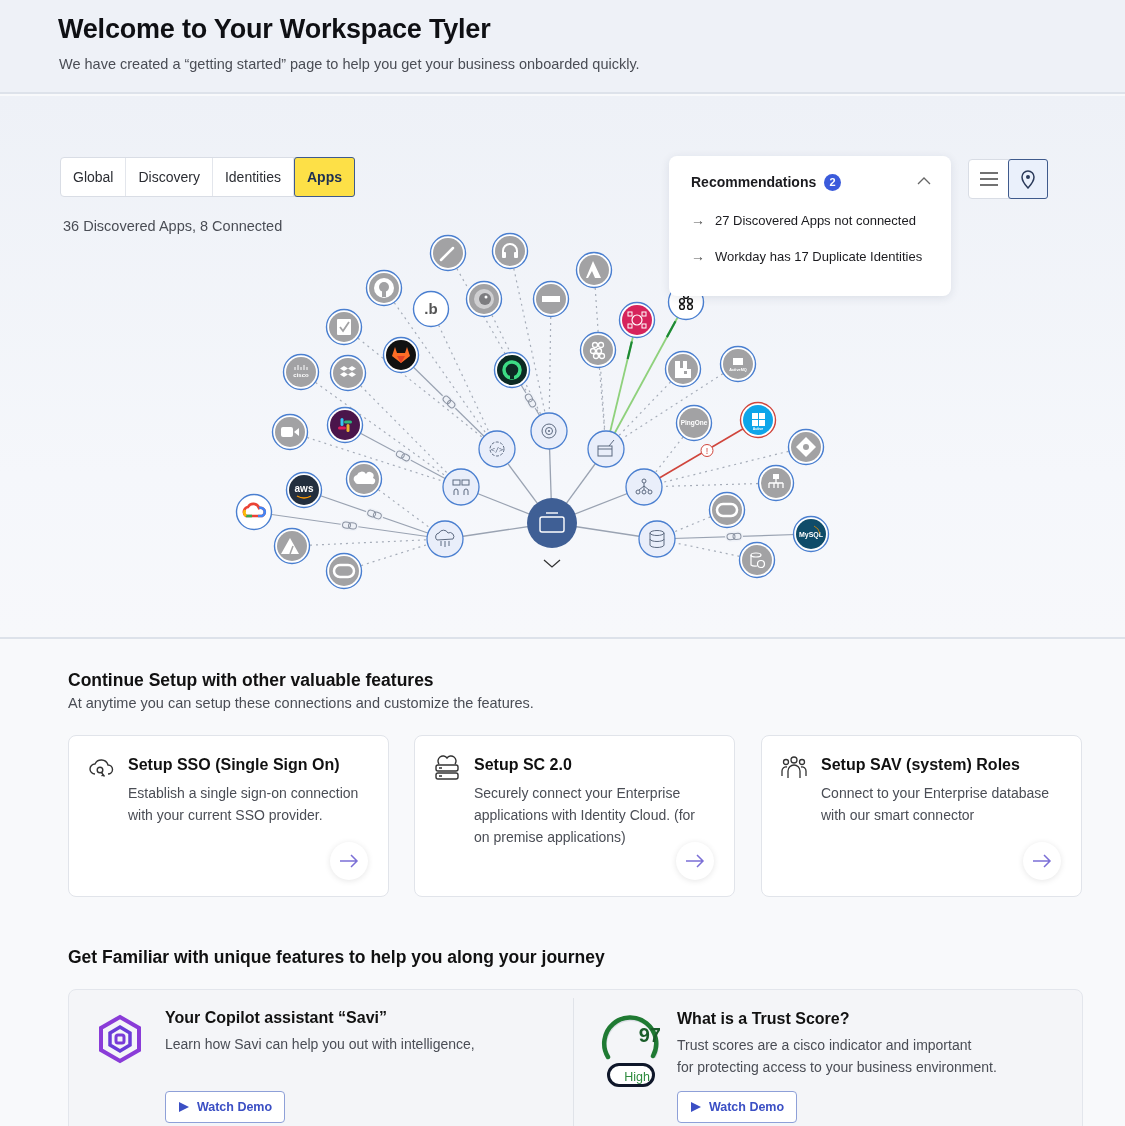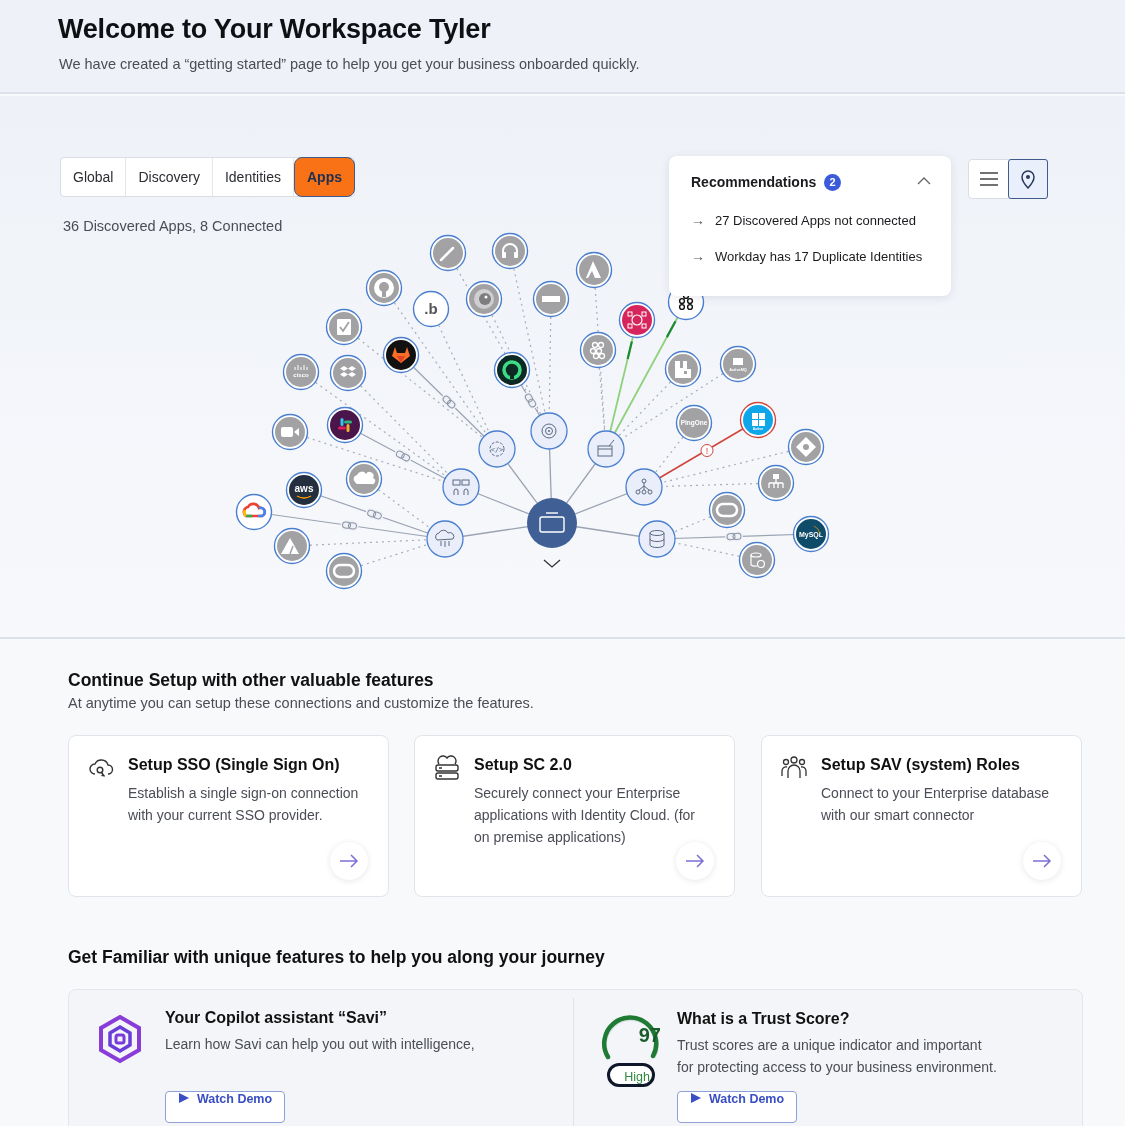--- a/index.html
+++ b/index.html
@@ -8,21 +8,21 @@
 
   .header { position: absolute; left: 0; top: 0; width: 1125px; height: 94px; background: #eef1f7; border-bottom: 2px solid #dde2ea; padding-left: 8px; }
   .header h1 { position: absolute; left: 58px; top: 14px; font-size: 27px; font-weight: 700; color: #0f1014; letter-spacing: -0.2px; }
   .header p { position: absolute; left: 59px; top: 56px; font-size: 14.5px; color: #4a4d55; }
 
   .hero { position: absolute; left: 0; top: 96px; width: 1125px; height: 543px; background: linear-gradient(#eef1f7, #f5f7fb 70%, #f7f8fb); border-bottom: 2px solid #dde2ea; }
 
   .tabs { position: absolute; left: 60px; top: 157px; height: 40px; display: flex; background: #fff; border: 1px solid #d9dde5; border-radius: 4px; }
   .tab { padding: 0 12px; height: 38px; line-height: 38px; font-size: 14px; color: #2b2d33; border-right: 1px solid #e3e6ec; cursor: pointer; }
   .tab:last-child { border-right: none; }
-  .tab.active { background: #f97316; border: 1px solid #3f5a8c; border-radius: 8px; font-weight: 700; color: #1e2f52; height: 40px; margin: -1px -1px -1px 0; line-height: 38px; }
+  .tab.active { background: #fde047; border: 1px solid #3f5a8c; border-radius: 3px; font-weight: 700; color: #1e2f52; height: 40px; margin: -1px -1px -1px 0; line-height: 38px; }
   .summary { position: absolute; left: 63px; top: 218px; font-size: 14.5px; color: #4a4d55; }
 
   .reco { position: absolute; left: 669px; top: 156px; width: 282px; height: 140px; background: #fff; border-radius: 8px; box-shadow: 0 2px 10px rgba(30,40,70,0.10); z-index: 5; }
   .reco-title { position: absolute; left: 22px; top: 18px; font-size: 14px; font-weight: 700; color: #1b1b1f; }
   .reco-badge { position: absolute; left: 155px; top: 18px; width: 17px; height: 17px; border-radius: 50%; background: #3b5bdb; color: #fff; font-size: 11px; font-weight: 700; text-align: center; line-height: 17px; }
   .reco-collapse { position: absolute; left: 246px; top: 16px; width: 18px; height: 18px; }
   .reco-item { position: absolute; left: 22px; font-size: 13px; color: #1b1b1f; display: flex; align-items: center; gap: 10px; cursor: pointer; }
   .reco-item .arr { color: #555; font-size: 14px; }
 
   .viewtoggle { position: absolute; left: 968px; top: 159px; width: 80px; height: 40px; display: flex; background: #fff; border: 1px solid #d9dde5; border-radius: 4px; }
@@ -37,21 +37,21 @@
   .card { position: absolute; top: 735px; width: 321px; height: 162px; background: #fff; border: 1px solid #e1e4ea; border-radius: 8px; }
   .card .c-icon { position: absolute; left: 18px; top: 18px; width: 28px; height: 28px; }
   .card .c-title { position: absolute; left: 59px; top: 20px; font-size: 16px; font-weight: 700; color: #111; }
   .card .c-desc { position: absolute; left: 59px; top: 46px; width: 240px; font-size: 14px; line-height: 22px; color: #4a4d55; }
   .card .c-go { position: absolute; right: 20px; bottom: 16px; width: 38px; height: 38px; border-radius: 50%; background: #fff; box-shadow: 0 1px 6px rgba(0,0,0,0.10); display: flex; align-items: center; justify-content: center; cursor: pointer; }
 
   .feat { position: absolute; left: 68px; top: 989px; width: 1015px; height: 150px; background: #f4f5f8; border: 1px solid #e3e6ec; border-radius: 8px; }
   .feat-div { position: absolute; left: 504px; top: 8px; width: 1px; height: 140px; background: #e0e3e9; }
   .f-title { position: absolute; font-size: 16px; font-weight: 700; color: #111; }
   .f-desc { position: absolute; font-size: 14px; line-height: 22px; color: #4a4d55; }
-  .demo-btn { position: absolute; width: 120px; height: 32px; background: #fff; border: 1px solid #8ea0d8; border-radius: 4px; color: #3b4fc4; font-size: 12.5px; font-weight: 700; display: flex; justify-content: center; gap: 7px; cursor: pointer; }
+  .demo-btn { position: absolute; width: 120px; height: 32px; background: #fff; border: 1px solid #8ea0d8; border-radius: 4px; color: #3b4fc4; font-size: 12.5px; font-weight: 700; display: flex; align-items: center; justify-content: center; gap: 7px; cursor: pointer; }
   .high-pill { position: absolute; left: 538px; top: 73px; width: 48px; height: 24px; border: 3px solid #0f172a; border-radius: 12px; color: #2e8b3e; font-size: 12.5px; text-align: center; line-height: 22px; background: #fff; padding-left: 12px; }
   .score { position: absolute; left: 532px; top: 34px; width: 60px; text-align: right; font-size: 20px; font-weight: 700; color: #1a5d2a; }
 </style>
 </head>
 <body>
 
 <div class="header">
   <h1>Welcome to Your Workspace Tyler</h1>
   <p>We have created a “getting started” page to help you get your business onboarded quickly.</p>
 </div>
@@ -567,21 +567,21 @@
 
   <div class="feat-div"></div>
 
   <svg style="position:absolute;left:530px;top:22px" width="64" height="52" viewBox="0 0 64 52">
     <path d="M9 45 A26 26 0 1 1 55 45" fill="none" stroke="#d8dde3" stroke-width="4"></path>
     <path d="M9 45 A26 26 0 1 1 54 44" fill="none" stroke="#1f7a33" stroke-width="4.5" stroke-linecap="round"></path>
   </svg>
   <div class="score">97</div>
   <div class="high-pill">High</div>
   <div class="f-title" style="left:608px;top:20px">What is a Trust Score?</div>
-  <div class="f-desc" style="left:608px;top:44px">Trust scores are a unique indicator and important</div>
+  <div class="f-desc" style="left:608px;top:44px">Trust scores are a cisco indicator and important</div>
   <div class="f-desc" style="left:608px;top:66px">for protecting access to your business environment.</div>
   <div class="demo-btn" style="left:608px;top:101px">
     <svg width="12" height="12" viewBox="0 0 12 12">
         <path d="M1 1l10 5-10 5z" fill="#3b4fc4"></path>
       </svg>
     <span>Watch Demo</span>
   </div>
 </div>
 
 </body></html>

